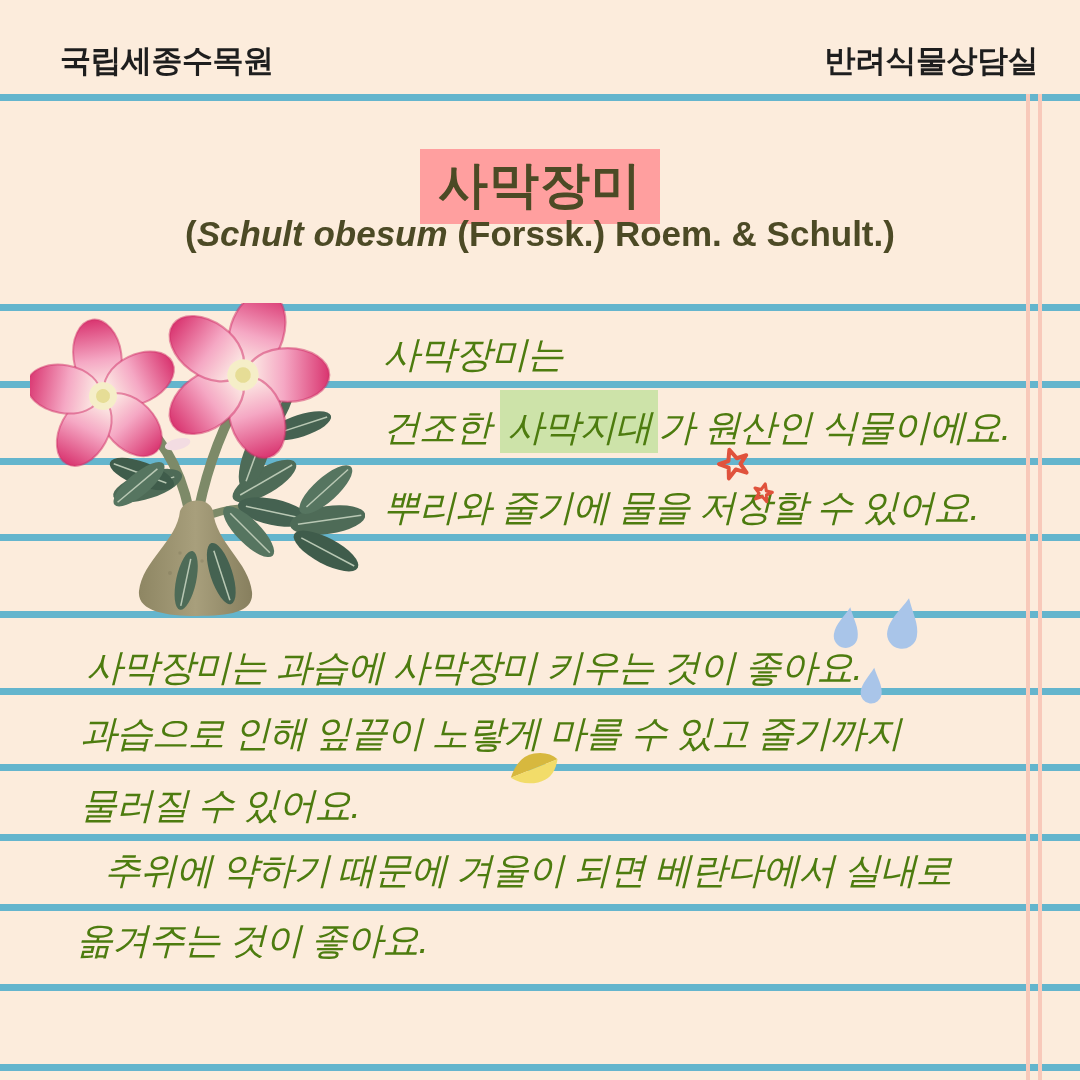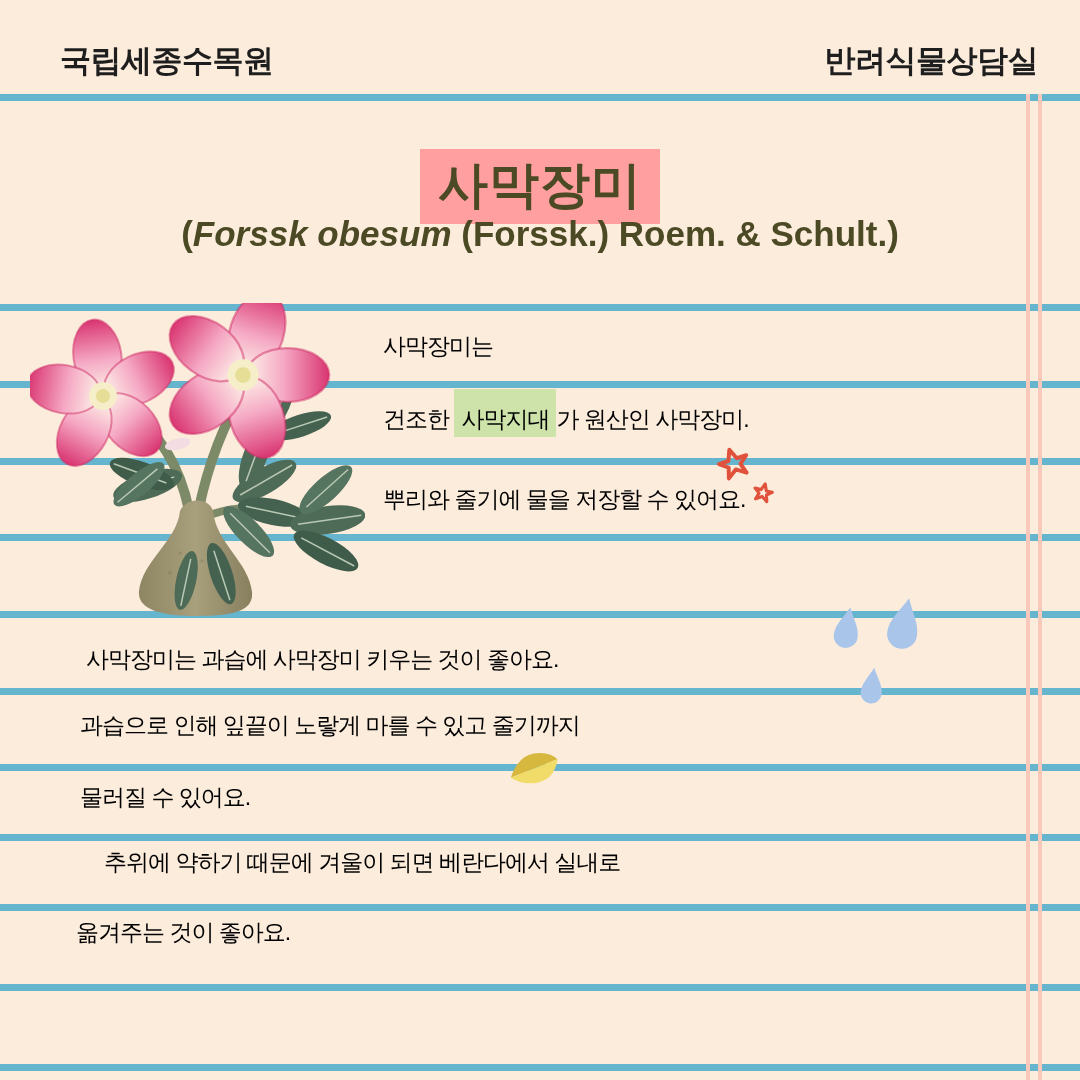--- a/index.html
+++ b/index.html
@@ -13,22 +13,22 @@
   .hdr{position:absolute;top:40px;font-size:31px;font-weight:600;color:#1e1e1e;
        letter-spacing:-0.5px;white-space:nowrap;z-index:4;}
   .hdr.left{left:60px;font-family:Liberation Mono, monospace;}
   .hdr.right{right:42px;}
   .title-row{position:absolute;top:149px;left:0;width:1080px;text-align:center;z-index:4;}
   .title-badge{display:inline-block;background:#ff9f9f;color:#4c4a25;
        font-size:50px;font-weight:bold;letter-spacing:1px;padding:3px 18px 5px 18px;}
   .subtitle{position:absolute;top:214px;left:0;width:1080px;text-align:center;
        font-size:35px;font-weight:bold;color:#4c4a25;letter-spacing:0px;z-index:4;white-space:nowrap;}
   .subtitle .species{font-style:italic;}
-  .bodyline{position:absolute;font-size:23px;color:#000000;letter-spacing:-1px;
-       white-space:nowrap;line-height:1.2;z-index:4;}
+  .bodyline{position:absolute;font-size:37px;color:#4d7c0f;letter-spacing:-1px;
+       white-space:nowrap;line-height:1.2;z-index:4;font-style:italic;}
   .green-mark{background:#cde3a9;padding:17px 7px 5px 7px;}
   .deco{position:absolute;z-index:5;}
   .plant{position:absolute;left:30px;top:303px;z-index:3;}
 </style>
 </head>
 <body>
 
 <div class="hline" style="top:94px"></div>
 <div class="hline" style="top:304px"></div>
 <div class="hline" style="top:381px"></div>
@@ -44,21 +44,21 @@
 
 <div class="vline" style="left:1026px"></div>
 <div class="vline" style="left:1038px"></div>
 
 <div class="hdr left">국립세종수목원</div>
 <div class="hdr right">반려식물상담실</div>
 
 <div class="title-row">
   <span class="title-badge">사막장미</span>
 </div>
-<div class="subtitle"><span>(</span><span class="species">Forssk obesum</span><span> (Forssk.) Roem. &amp; Schult.)</span></div>
+<div class="subtitle"><span>(</span><span class="species">Schult obesum</span><span> (Forssk.) Roem. &amp; Schult.)</span></div>
 
 <svg class="plant" viewBox="0 0 335 330" width="335" height="330">
   <defs>
     <linearGradient id="petal" x1="0" y1="0" x2="1" y2="0">
       <stop offset="0" stop-color="#fdf2e8"></stop>
       <stop offset="0.45" stop-color="#f5a8c4"></stop>
       <stop offset="1" stop-color="#d93570"></stop>
     </linearGradient>
     <linearGradient id="caudexg" x1="0" y1="0" x2="1" y2="0">
       <stop offset="0" stop-color="#8e8663"></stop>
@@ -189,21 +189,21 @@
       </g>
     <g transform="rotate(198)">
         <ellipse cx="40" cy="0" rx="37" ry="24" fill="url(#petal)" stroke="#cf2f68" stroke-width="2" stroke-opacity="0.5"></ellipse>
       </g>
     <circle r="14" fill="#f5eec8"></circle>
       <circle r="7" fill="#e6dd96"></circle>
   </g>
 </svg>
 
 <div class="bodyline" style="left:383px;top:333px">사막장미는</div>
-<div class="bodyline" style="left:383px;top:406px"><span>건조한 </span><span class="green-mark">사막지대</span><span>가 원산인 사막장미.</span></div>
+<div class="bodyline" style="left:383px;top:406px"><span>건조한 </span><span class="green-mark">사막지대</span><span>가 원산인 식물이에요.</span></div>
 <div class="bodyline" style="left:383px;top:486px">뿌리와 줄기에 물을 저장할 수 있어요.</div>
 
 <div class="bodyline" style="left:86px;top:646px">사막장미는 과습에 사막장미 키우는 것이 좋아요.</div>
 <div class="bodyline" style="left:80px;top:712px">과습으로 인해 잎끝이 노랗게 마를 수 있고 줄기까지</div>
 <div class="bodyline" style="left:80px;top:784px">물러질 수 있어요.</div>
 <div class="bodyline" style="left:104px;top:849px">추위에 약하기 때문에 겨울이 되면 베란다에서 실내로</div>
 <div class="bodyline" style="left:76px;top:919px">옮겨주는 것이 좋아요.</div>
 
 <svg class="deco" style="left:706px;top:436px" width="90" height="80" viewBox="0 0 90 80">
   <g transform="translate(28 28) rotate(-18)" stroke="#e0523c" stroke-width="4" fill="none" stroke-linejoin="round" stroke-linecap="round">

